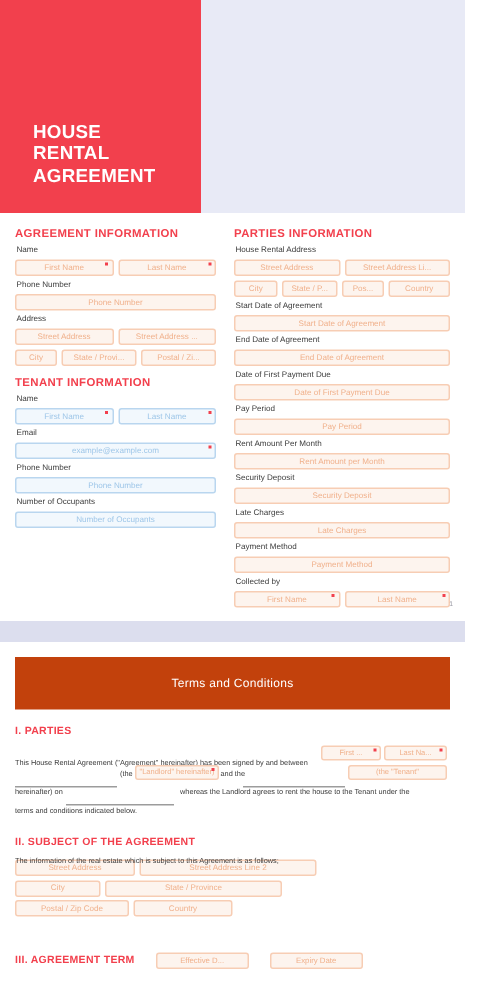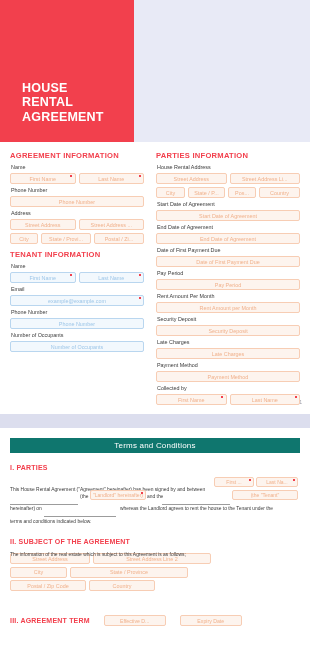--- a/index.html
+++ b/index.html
@@ -102,22 +102,22 @@
 
   .sep {
     width: 310px;
     height: 14px;
     background: #dcdeee;
   }
 
   
   .terms { padding: 10px 10px 0 10px; position: relative; }
   .terms-banner {
-    height: 15px;
-    background: #0f766e;
+    height: 35px;
+    background: #c2410c;
     color: #fff;
     display: flex;
     align-items: center;
     justify-content: center;
     font-size: 8px;
     letter-spacing: .2px;
   }
   .clause-title {
     font-size: 7px;
     font-weight: bold;

